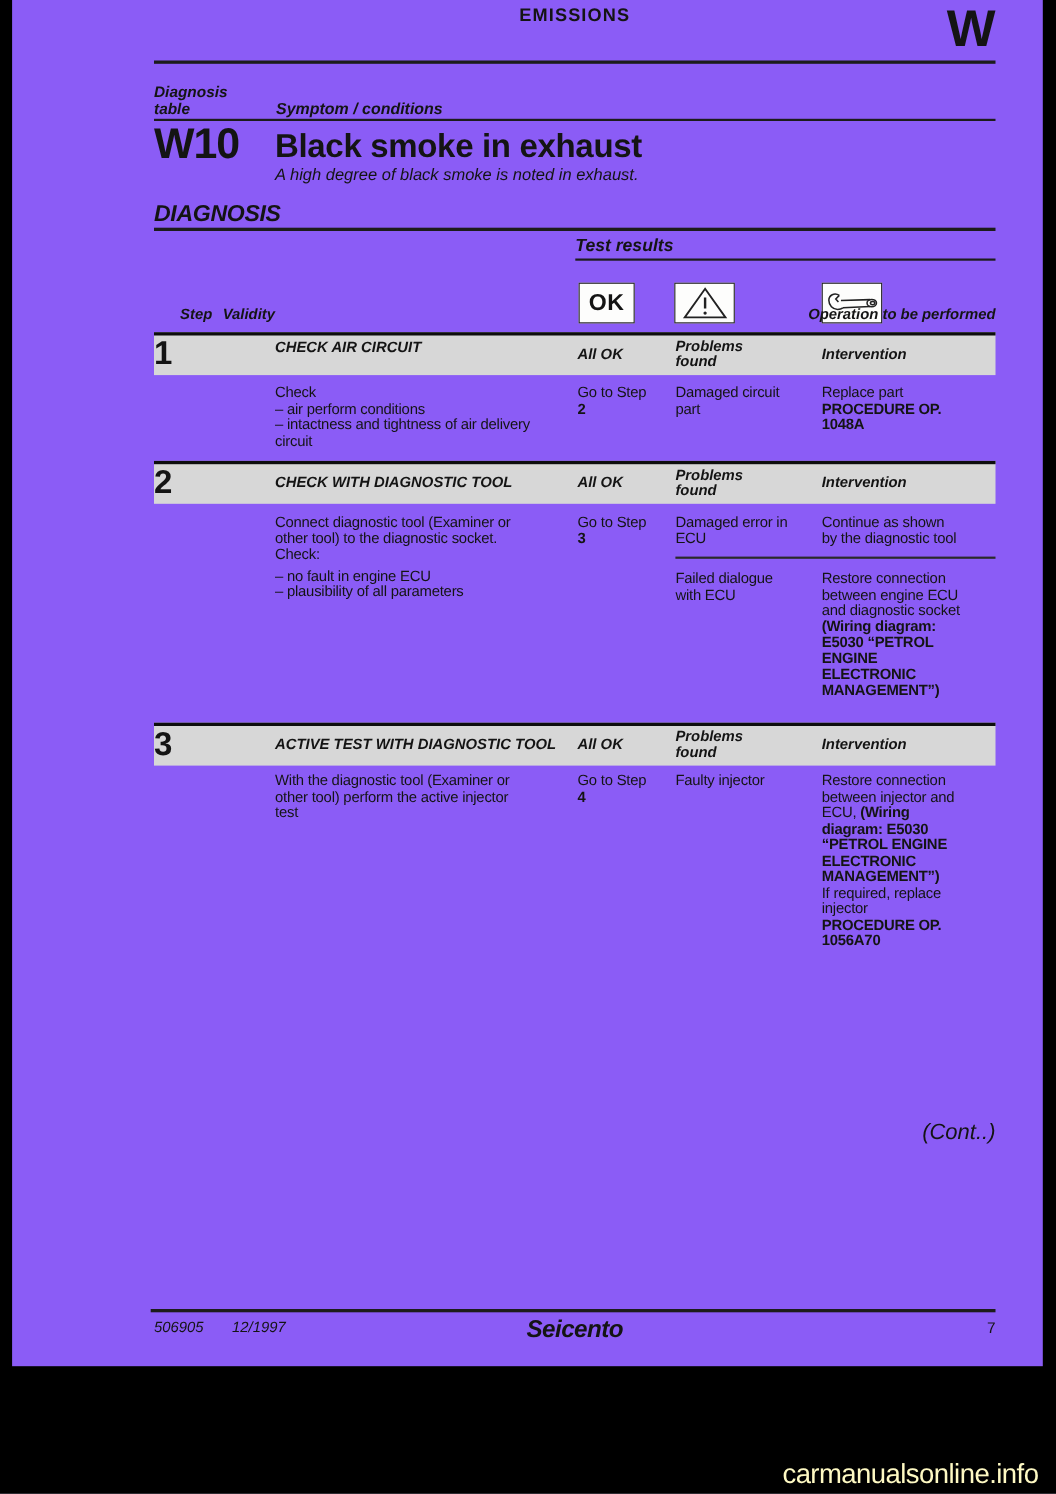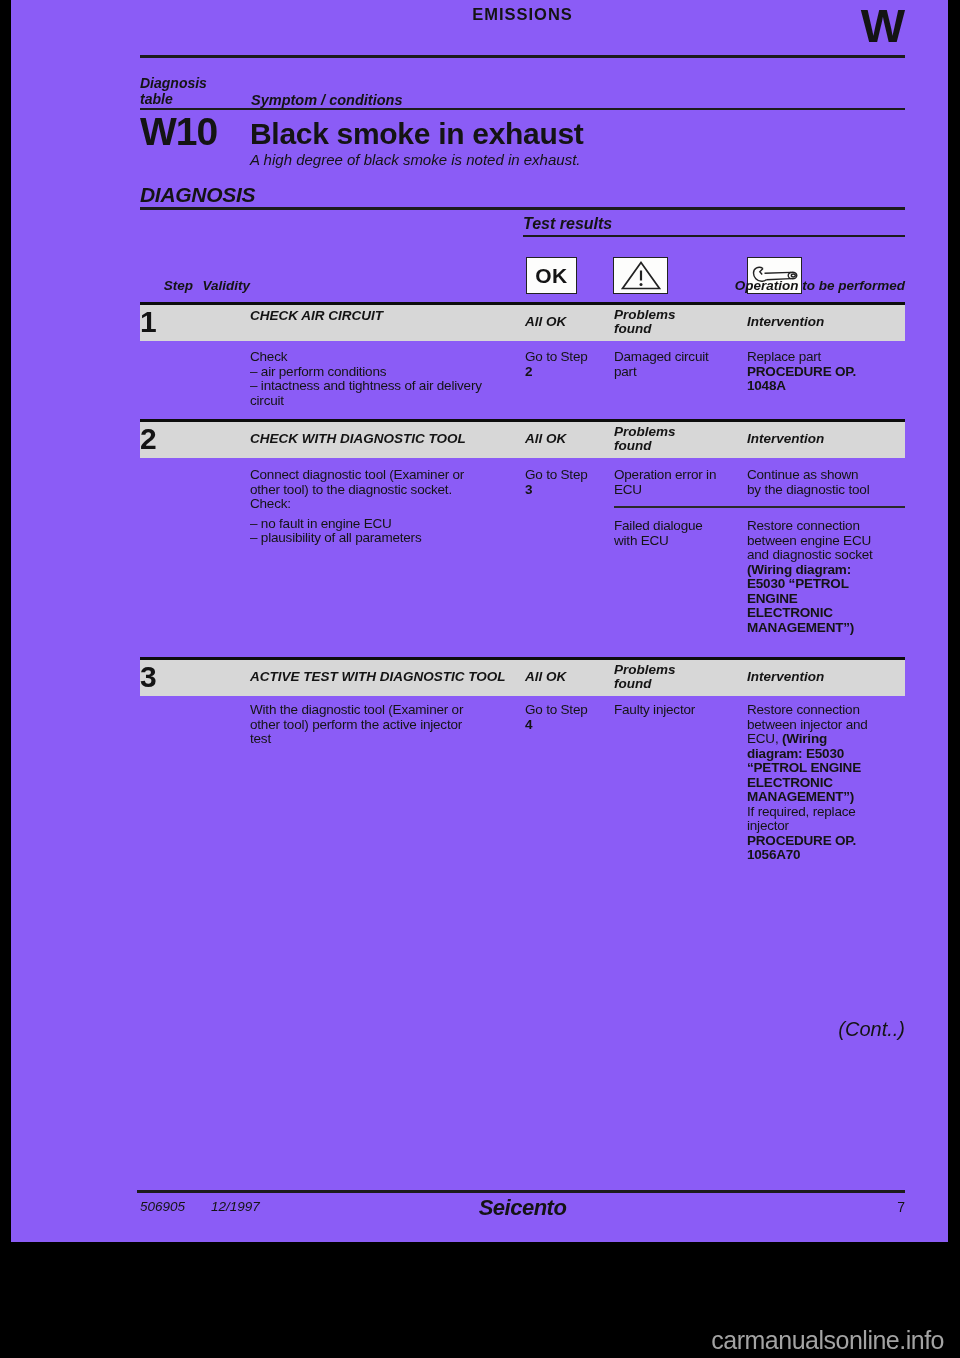--- a/index.html
+++ b/index.html
@@ -105,21 +105,21 @@
   
   .f-code{position:absolute;left:129px;top:1199px;font-style:italic;font-size:13.5px;}
   .f-date{position:absolute;left:200px;top:1199px;font-style:italic;font-size:13.5px;}
   .f-model{
     position:absolute;left:129px;top:1195px;width:765px;text-align:center;
     font-weight:bold;font-style:italic;font-size:22px;letter-spacing:-0.5px;
   }
   .f-page{position:absolute;left:129px;top:1199px;width:765px;text-align:right;font-size:14px;}
   .watermark{
     position:absolute;right:16px;top:1326px;
-    color:#a3a3a3;font-size:25px;letter-spacing:-0.5px;
+    color:#fef9c3;font-size:25px;letter-spacing:-0.5px;
   }
   svg{display:block;}
 </style>
 </head>
 <body>
 
 <div class="screen">
   <div class="paper">
 
     <div class="emissions">EMISSIONS</div>
@@ -227,21 +227,21 @@
         <span class="ln">Check:</span>
         <span class="ln gap">– no fault in engine ECU</span>
         <span class="ln">– plausibility of all parameters</span>
       </div>
       <div>
         <span class="ln">Go to Step</span>
         <span class="ln b">3</span>
       </div>
       <div>
         <div>
-          <span class="ln">Operation error in</span>
+          <span class="ln">Damaged error in</span>
           <span class="ln">ECU</span>
         </div>
         <div class="blk2">
           <span class="ln">Failed dialogue</span>
           <span class="ln">with ECU</span>
         </div>
       </div>
       <div>
         <div>
           <span class="ln">Continue as shown</span>

